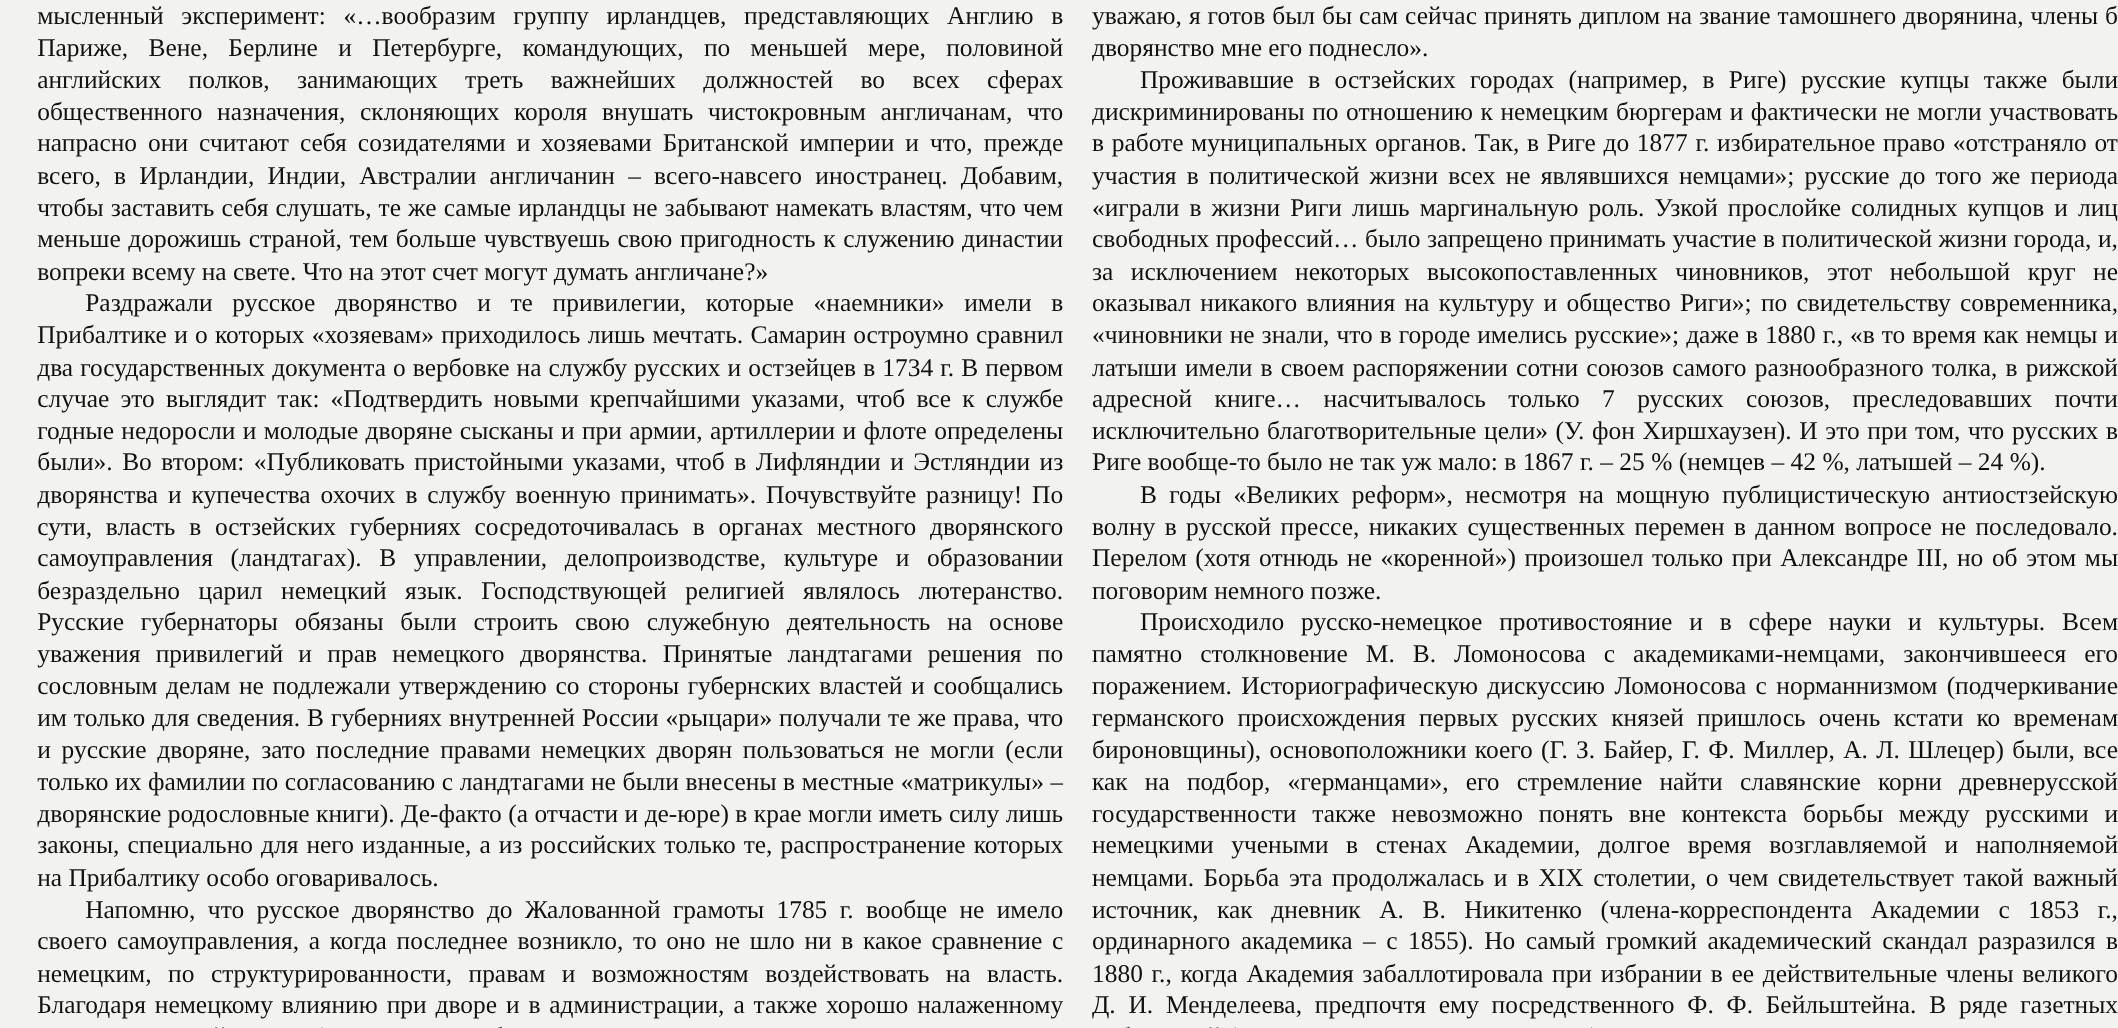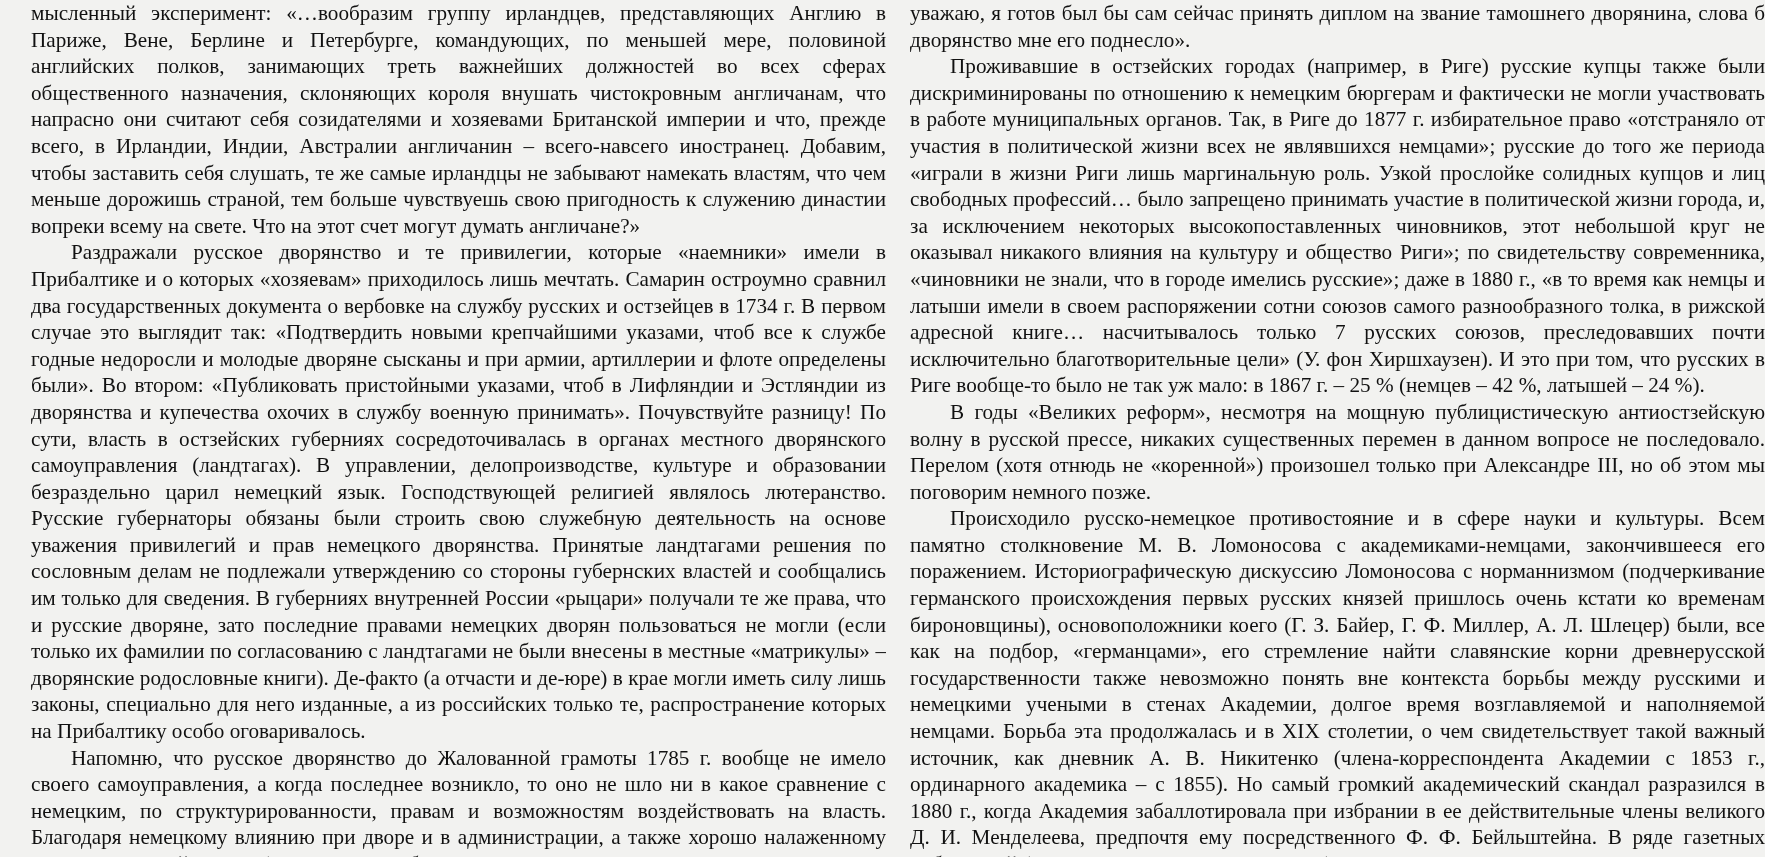--- a/index.html
+++ b/index.html
@@ -76,21 +76,21 @@
     <div class="column">
       <div class="col-text">
         <p class="cont">мысленный эксперимент: «…вообразим группу ирландцев, представляющих Англию в Париже, Вене, Берлине и Петербурге, командующих, по меньшей мере, половиной английских полков, занимающих треть важнейших должностей во всех сферах общественного назначения, склоняющих короля внушать чистокровным англичанам, что напрасно они считают себя созидателями и хозяевами Британской империи и что, прежде всего, в Ирландии, Индии, Австралии англичанин – всего-навсего иностранец. Добавим, чтобы заставить себя слушать, те же самые ирландцы не забывают намекать властям, что чем меньше дорожишь страной, тем больше чувствуешь свою пригодность к служению династии вопреки всему на свете. Что на этот счет могут думать англичане?»</p>
         <p class="indent">Раздражали русское дворянство и те привилегии, которые «наемники» имели в Прибалтике и о которых «хозяевам» приходилось лишь мечтать. Самарин остроумно сравнил два государственных документа о вербовке на службу русских и остзейцев в 1734 г. В первом случае это выглядит так: «Подтвердить новыми крепчайшими указами, чтоб все к службе годные недоросли и молодые дворяне сысканы и при армии, артиллерии и флоте определены были». Во втором: «Публиковать пристойными указами, чтоб в Лифляндии и Эстляндии из дворянства и купечества охочих в службу военную принимать». Почувствуйте разницу! По сути, власть в остзейских губерниях сосредоточивалась в органах местного дворянского самоуправления (ландтагах). В управлении, делопроизводстве, культуре и образовании безраздельно царил немецкий язык. Господствующей религией являлось лютеранство. Русские губернаторы обязаны были строить свою служебную деятельность на основе уважения привилегий и прав немецкого дворянства. Принятые ландтагами решения по сословным делам не подлежали утверждению со стороны губернских властей и сообщались им только для сведения. В губерниях внутренней России «рыцари» получали те же права, что и русские дворяне, зато последние правами немецких дворян пользоваться не могли (если только их фамилии по согласованию с ландтагами не были внесены в местные «матрикулы» – дворянские родословные книги). Де-факто (а отчасти и де-юре) в крае могли иметь силу лишь законы, специально для него изданные, а из российских только те, распространение которых на Прибалтику особо оговаривалось.</p>
         <p class="indent">Напомню, что русское дворянство до Жалованной грамоты 1785 г. вообще не имело своего самоуправления, а когда последнее возникло, то оно не шло ни в какое сравнение с немецким, по структурированности, правам и возможностям воздействовать на власть. Благодаря немецкому влиянию при дворе и в администрации, а также хорошо налаженному подкупу русской знати (один из способов – внесение имени того или иного «нужного человека» в «матрикулы») и чиновников, остзейцы успешно отбивали атаки русских дворян, недовольных этим очевидным неравноправием. Как только при Екатерине II русские дворяне обрели значительное политическое влияние, они тут же предприняли атаку на немецких собратьев по благородному сословию. В 1782–1786 гг. Екатерина формально отменила особый статус остзейских губерний и «слила» их с остальной империей. Но уже в 1796 г. Павел I снова восстановил его в полном объеме. При Александре I и Николае I привилегии «рыцарей» соблюдались неукоснительно. Особенно следил за этим Николай, который, по свидетельству М. А. Корфа, в начале 1839 г. высказался на сей счет следующим образом: «Что касается до этих привилегий, то я и теперь, и пока жив, буду самым строгим их оберегателем, и пусть никто и не думает подбираться ко мне с предложениями о перемене в них, а в доказательство, как я их</p>
       </div>
     </div>
 
     <div class="column">
       <div class="col-text">
-        <p class="cont para-end">уважаю, я готов был бы сам сейчас принять диплом на звание тамошнего дворянина, слова б дворянство мне его поднесло».</p>
+        <p class="cont para-end">уважаю, я готов был бы сам сейчас принять диплом на звание тамошнего дворянина, члены б дворянство мне его поднесло».</p>
         <p class="indent para-end">Проживавшие в остзейских городах (например, в Риге) русские купцы также были дискриминированы по отношению к немецким бюргерам и фактически не могли участвовать в работе муниципальных органов. Так, в Риге до 1877 г. избирательное право «отстраняло от участия в политической жизни всех не являвшихся немцами»; русские до того же периода «играли в жизни Риги лишь маргинальную роль. Узкой прослойке солидных купцов и лиц свободных профессий… было запрещено принимать участие в политической жизни города, и, за исключением некоторых высокопоставленных чиновников, этот небольшой круг не оказывал никакого влияния на культуру и общество Риги»; по свидетельству современника, «чиновники не знали, что в городе имелись русские»; даже в 1880 г., «в то время как немцы и латыши имели в своем распоряжении сотни союзов самого разнообразного толка, в рижской адресной книге… насчитывалось только 7 русских союзов, преследовавших почти исключительно благотворительные цели» (У. фон Хиршхаузен). И это при том, что русских в Риге вообще-то было не так уж мало: в 1867 г. – 25 % (немцев – 42 %, латышей – 24 %).</p>
         <p class="indent para-end">В годы «Великих реформ», несмотря на мощную публицистическую антиостзейскую волну в русской прессе, никаких существенных перемен в данном вопросе не последовало. Перелом (хотя отнюдь не «коренной») произошел только при Александре III, но об этом мы поговорим немного позже.</p>
         <p class="indent">Происходило русско-немецкое противостояние и в сфере науки и культуры. Всем памятно столкновение М. В. Ломоносова с академиками-немцами, закончившееся его поражением. Историографическую дискуссию Ломоносова с норманнизмом (подчеркивание германского происхождения первых русских князей пришлось очень кстати ко временам бироновщины), основоположники коего (Г. З. Байер, Г. Ф. Миллер, А. Л. Шлецер) были, все как на подбор, «германцами», его стремление найти славянские корни древнерусской государственности также невозможно понять вне контекста борьбы между русскими и немецкими учеными в стенах Академии, долгое время возглавляемой и наполняемой немцами. Борьба эта продолжалась и в XIX столетии, о чем свидетельствует такой важный источник, как дневник А. В. Никитенко (члена-корреспондента Академии с 1853 г., ординарного академика – с 1855). Но самый громкий академический скандал разразился в 1880 г., когда Академия забаллотировала при избрании в ее действительные члены великого Д. И. Менделеева, предпочтя ему посредственного Ф. Ф. Бейльштейна. В ряде газетных публикаций («Новое время», «Голос», «Русь») эта несправедливость напрямую связывалась с интригами «немецкой партии». И надо сказать, данная версия имеет под собой определенную фактическую базу. Известный химик А. М. Бутлеров так записал распределение белых и черных шаров: «Очевидно – черные: Литке (2 (он, как президент Академии, имел два голоса. – С. С.), Веселовский, Гельмерсен, Шренк, Максимович, Штраух, Шмидт, Вильд, Гадолин. Белые: Буняковский, Кокшаров, Бутлеров, Фаминцын, Овсянников, Чебышев, Алексеев, Струве, Савич». Статистика красноречивая: из голосовавших против Менделеева 9 человек – 7 немцев, из голосовавших за 9 человек – 1 немец. В. И. Вернадский в своих дневниках приводит слова ботаника А. С. Фаминцына, «что когда он вступил в члены Академии (ординарным академиком Фаминцын стал в 1891 г.), разговорный язык – вне официального (общения) немец[кий] – преобладал». Русско-немецкая академическая</p>
       </div>
     </div>
 
   </div>
 </div>
 
 </body></html>

